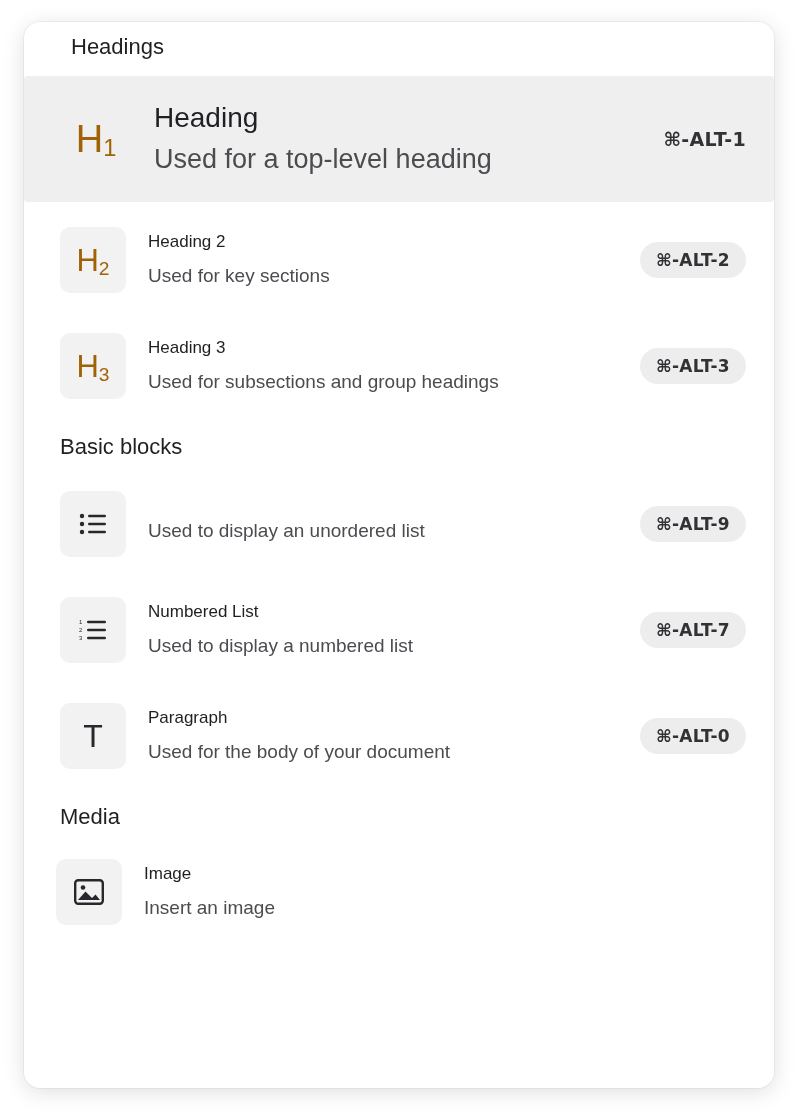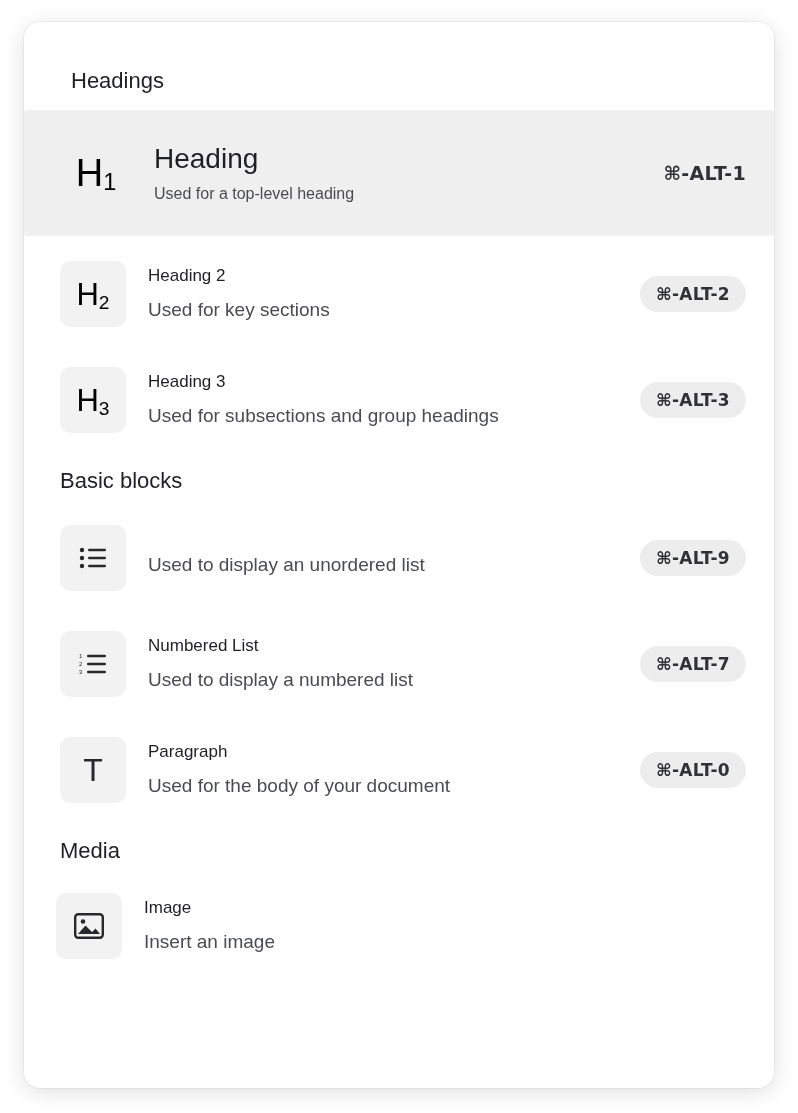--- a/index.html
+++ b/index.html
@@ -26,21 +26,21 @@
     padding: 0;
   }
 
   .group-label {
     font-size: 22px;
     color: #1f2023;
     font-weight: 400;
     padding: 0 0 0 36px;
     line-height: 1;
   }
-  .group-label.first { margin-top: 48px; padding-left: 47px; }
+  .group-label.first { margin-top: 14px; padding-left: 47px; }
 
   .item {
     display: flex;
     align-items: center;
     box-sizing: border-box;
     height: 96px;
     padding: 0 28px 0 36px;
     border-radius: 6px;
   }
   .item.selected {
@@ -66,21 +66,21 @@
     width: 72px;
     height: 72px;
   }
 
   .hicon {
     font-size: 31px;
     font-weight: 400;
     letter-spacing: 0px;
     line-height: 1;
     display: inline-block;
-    color: #000000;
+    color: #a16207;
   }
   .hicon sub {
     font-size: 0.62em;
     vertical-align: baseline;
     position: relative;
     top: 4px;
     left: 0px;
   }
   .item.selected .hicon { font-size: 38px; }
 
@@ -104,21 +104,21 @@
     white-space: nowrap;
   }
   .item.selected .item-title { font-size: 28px; }
   .item-desc {
     margin-top: 14px;
     font-size: 19px;
     color: #4a4c50;
     line-height: 1.2;
     white-space: nowrap;
   }
-  .item.selected .item-desc { font-size: 16px; margin-top: 9px; }
+  .item.selected .item-desc { font-size: 27px; margin-top: 9px; }
 
   .shortcut {
     flex: 0 0 auto;
     font-family: "DejaVu Sans", sans-serif;
     font-size: 17px;
     font-weight: bold;
     color: #303236;
     background: #ededed;
     border-radius: 999px;
     padding: 8px 16px;

